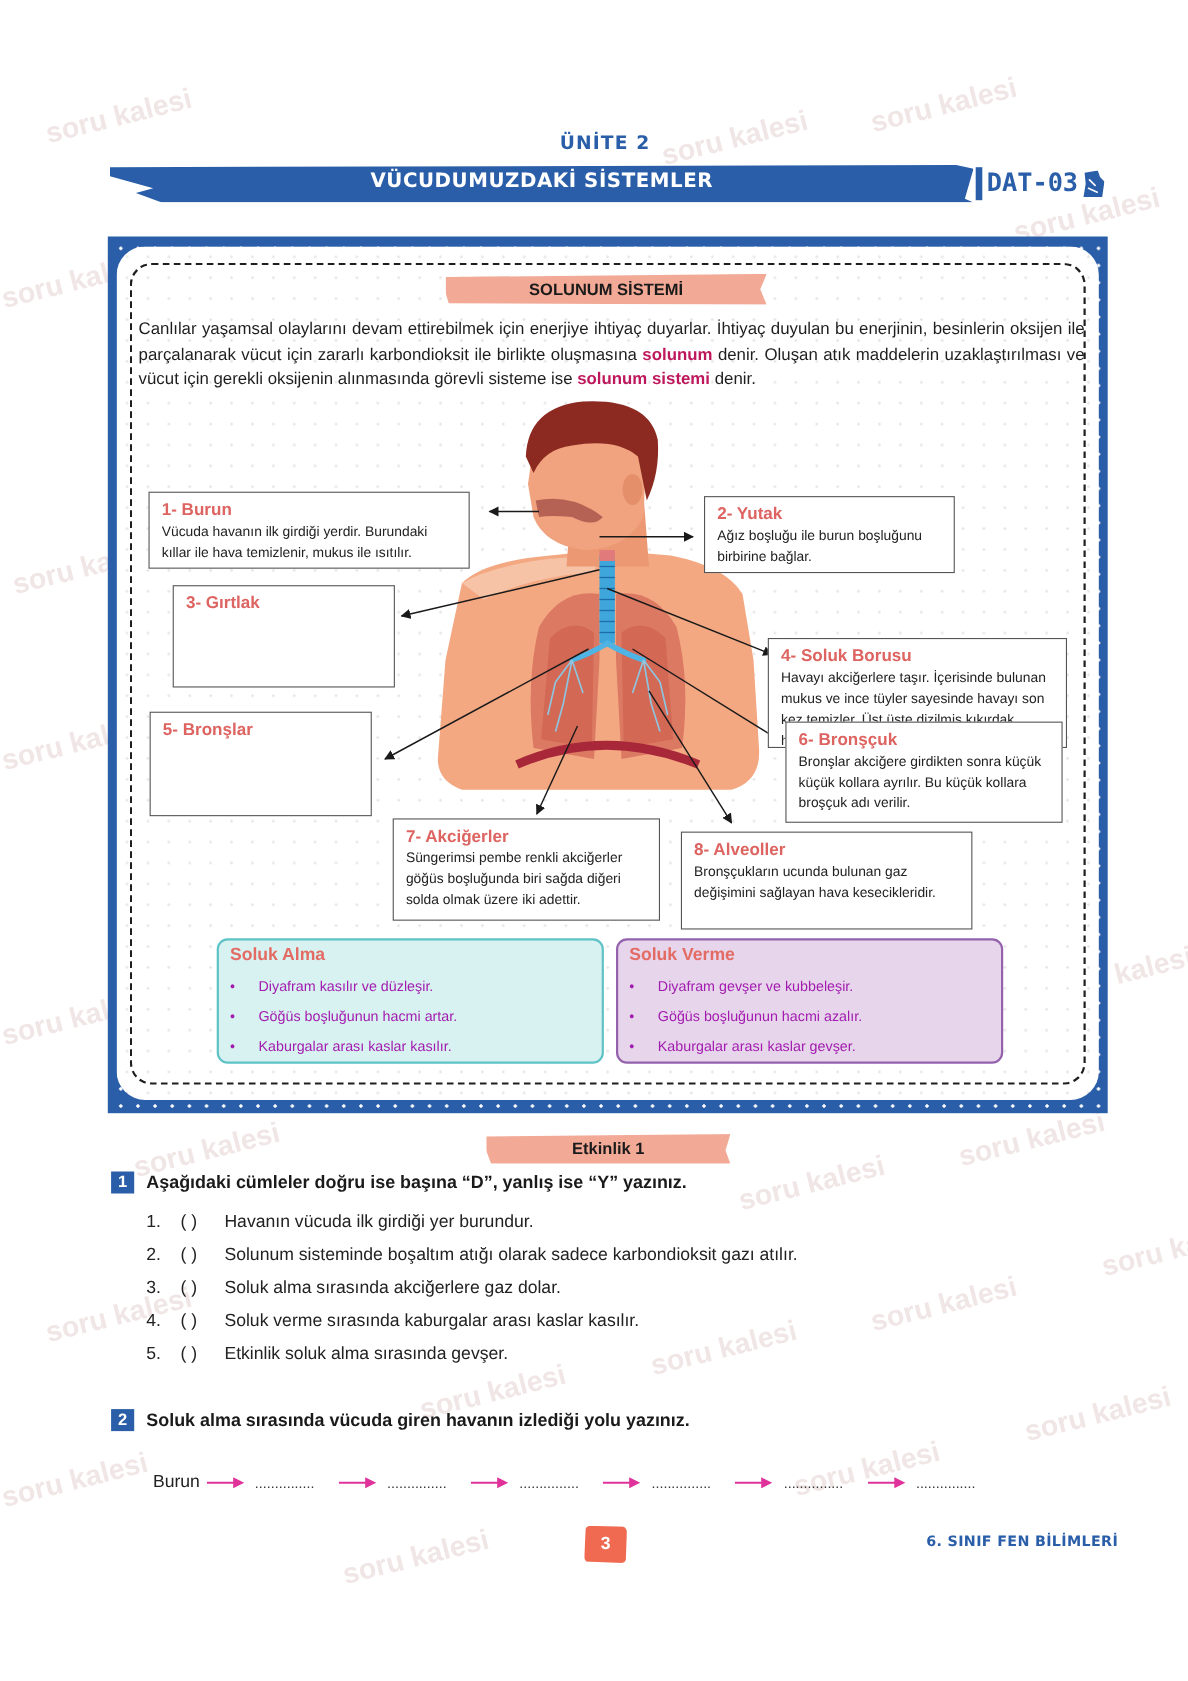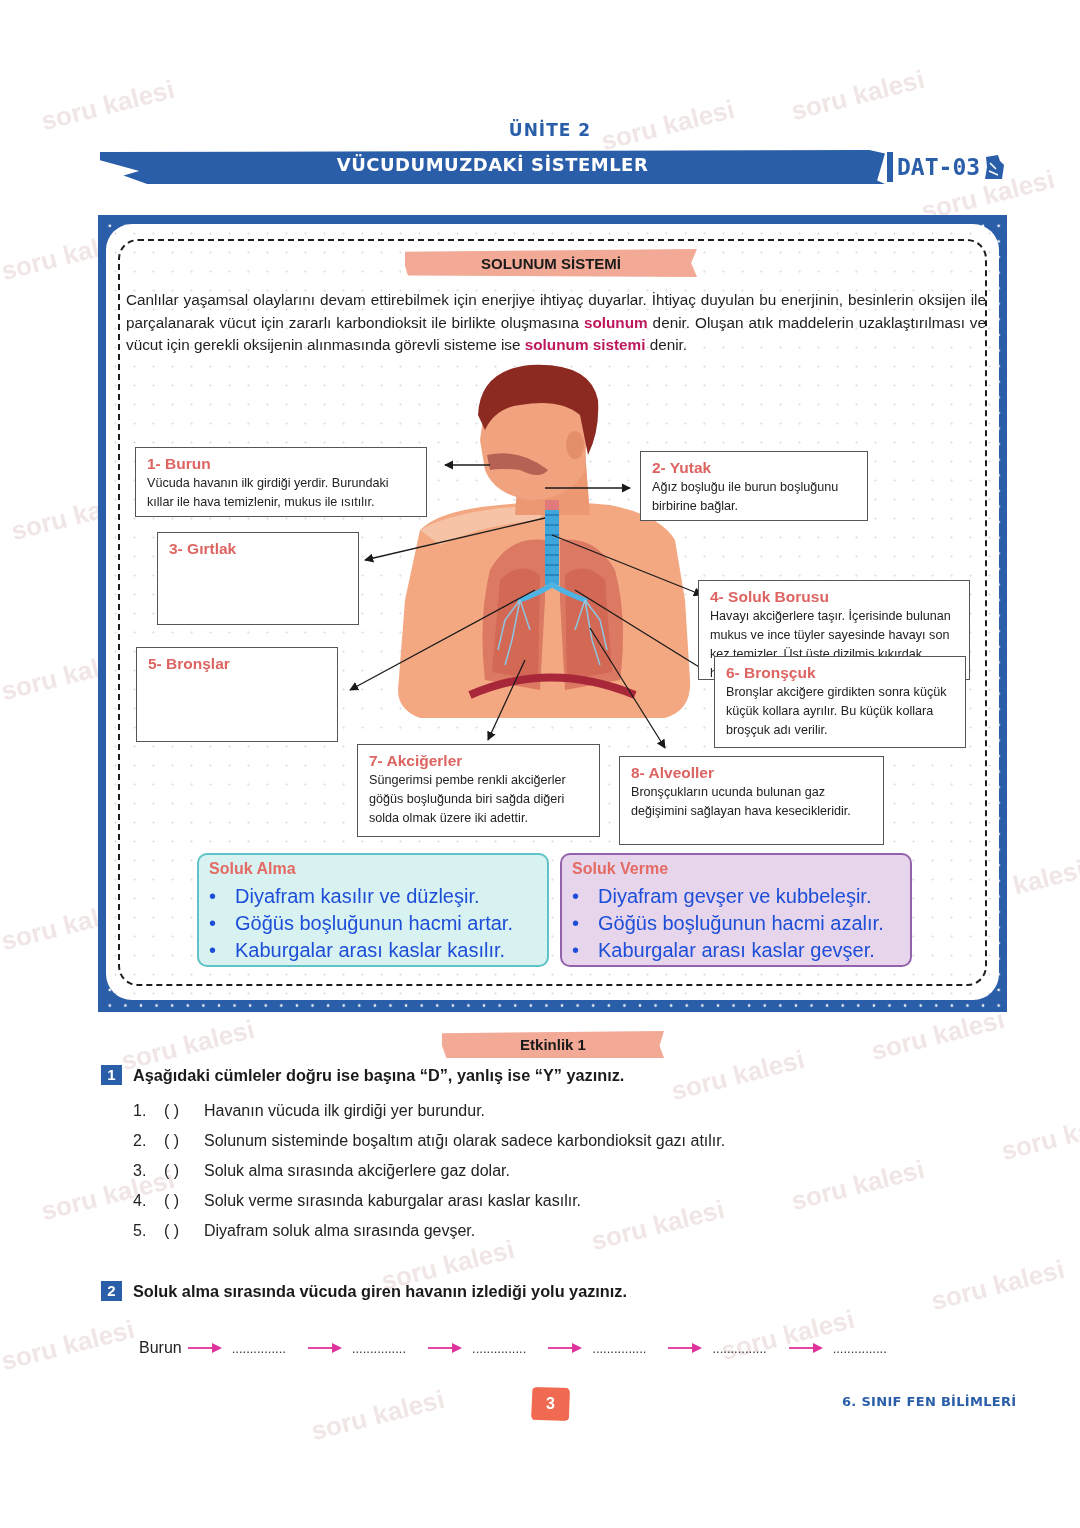--- a/index.html
+++ b/index.html
@@ -78,21 +78,21 @@
   .card-title { color:#dd6461; font-weight:bold; font-size:15.5px; line-height:20px; }
   .card-body { font-size:12.6px; line-height:19px; color:#222; }
 
   .breath {
     position:absolute; border-radius:10px; box-sizing:border-box; padding:4px 10px;
   }
   .breath-in { left:197px; top:853px; width:352px; height:114px; background:#d8f1f1; border:2px solid #5ec3c6; }
   .breath-out { left:560px; top:853px; width:352px; height:114px; background:#e7d5ec; border:2px solid #9462ad; }
   .breath-title { color:#e36b63; font-weight:bold; font-size:16px; line-height:20px; }
   .breath ul { list-style:none; margin:4px 0 0 0; padding:0; }
-  .breath li { font-size:20px; line-height:27px; color:#1d4ed8; position:relative; padding-left:26px; }
+  .breath li { font-size:13px; line-height:27px; color:#a21caf; position:relative; padding-left:26px; }
   .breath li::before { content:"•"; position:absolute; left:0; }
 
   .act-bg {
     left:442px; top:1031px; width:222px; height:27px; background:#f2a996;
     clip-path:polygon(0 8%, 100% 0, 98% 55%, 100% 100%, 2% 100%, 0 55%);
   }
   .act-title {
     left:442px; width:222px; top:1036px; text-align:center;
     font-weight:bold; font-size:15px; color:#1a1a1a;
   }
@@ -301,21 +301,21 @@
   <span>Soluk alma sırasında akciğerlere gaz dolar.</span>
 </div>
 <div class="abs tf-row" style="top:1192px;">
   <span class="tf-num">4.</span>
   <span class="tf-paren">( )</span>
   <span>Soluk verme sırasında kaburgalar arası kaslar kasılır.</span>
 </div>
 <div class="abs tf-row" style="top:1222px;">
   <span class="tf-num">5.</span>
   <span class="tf-paren">( )</span>
-  <span>Diyafram soluk alma sırasında gevşer.</span>
+  <span>Etkinlik soluk alma sırasında gevşer.</span>
 </div>
 
 <div class="abs" style="left:101px;top:1281px;display:flex;align-items:center;gap:11px;">
   <div class="qnum">2</div>
   <span class="q-heading">Soluk alma sırasında vücuda giren havanın izlediği yolu yazınız.</span>
 </div>
 
 <div class="abs path-row">
   <span>Burun</span>
   <svg class="path-arrow" viewBox="0 0 34 12">

